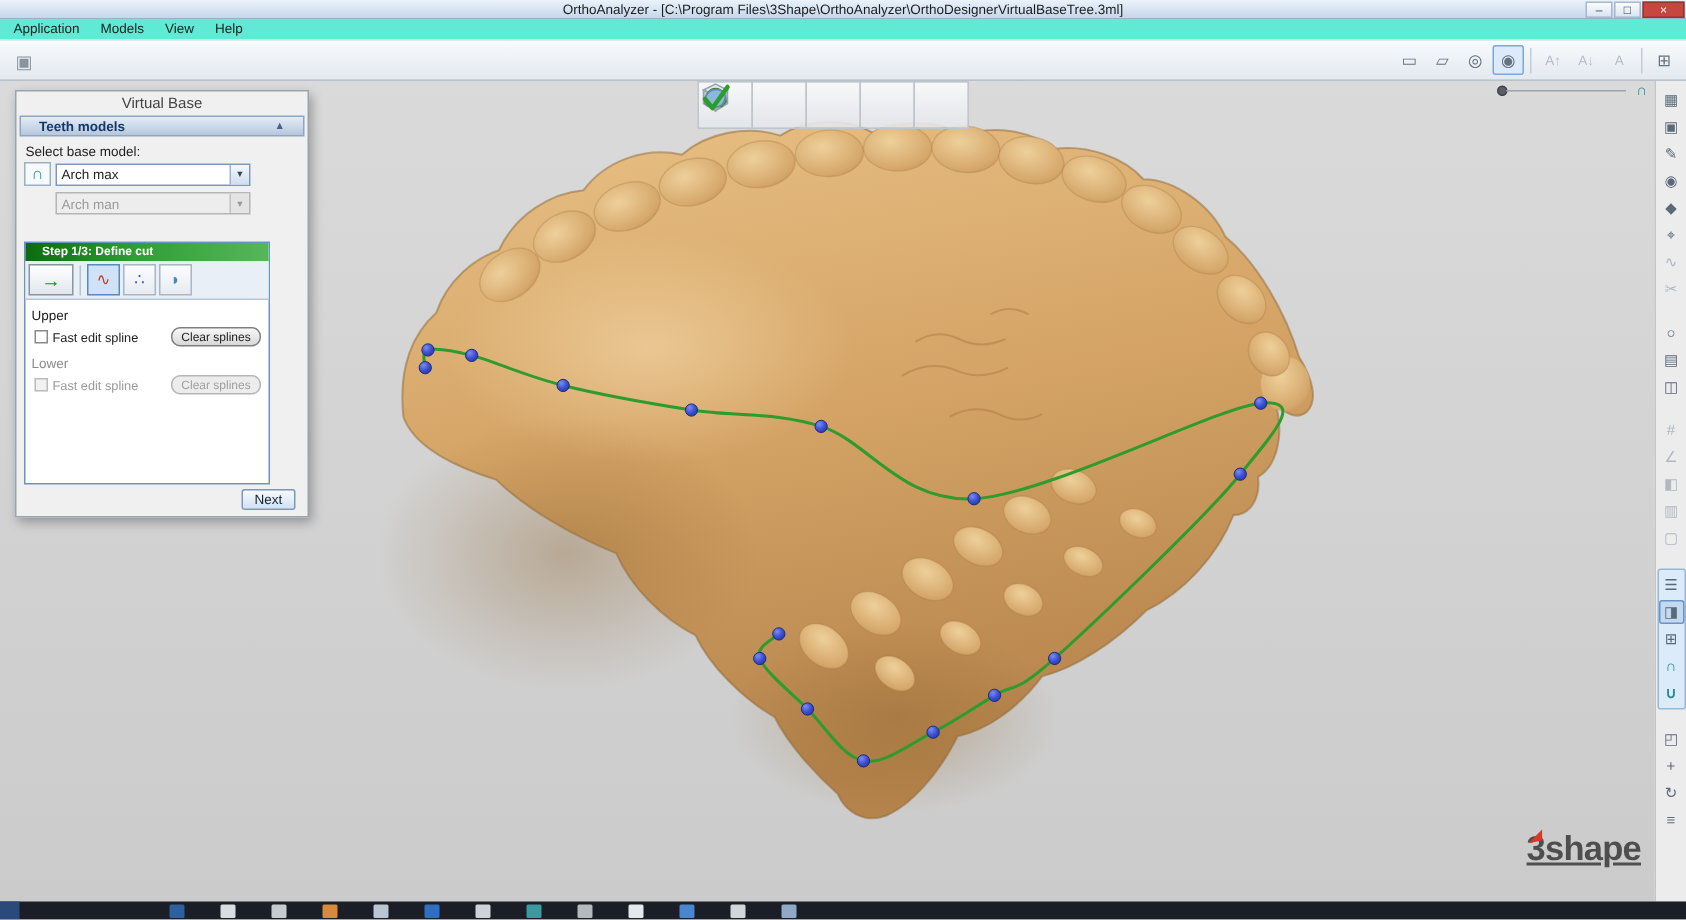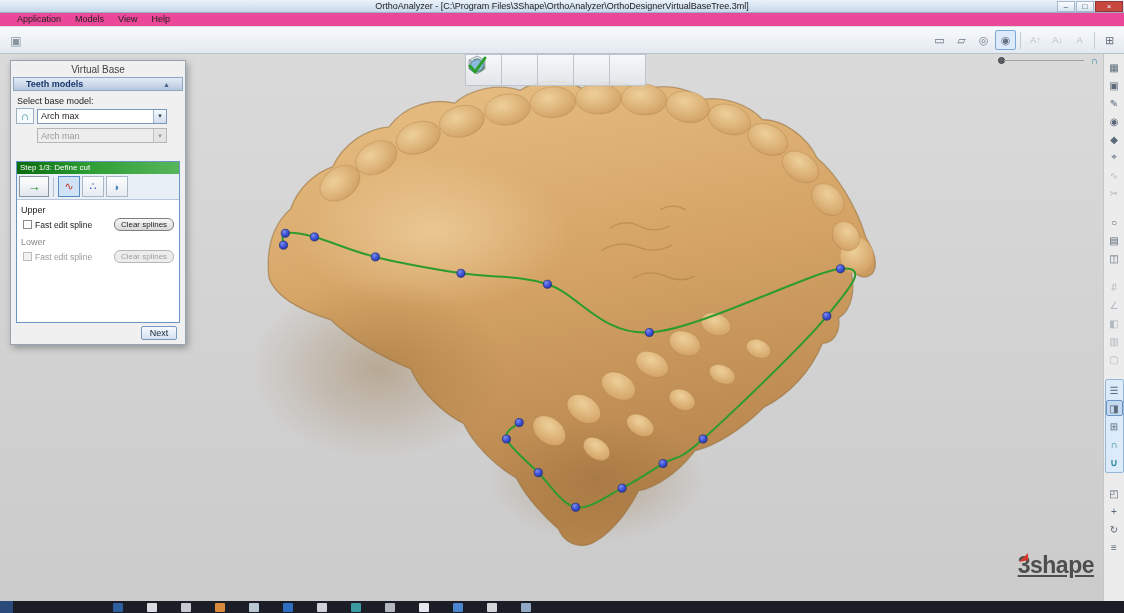--- a/index.html
+++ b/index.html
@@ -7,21 +7,21 @@
   #app { position:relative; width:1124px; height:613px; overflow:hidden; background:#d4d4d4; font-family:"Liberation Sans",sans-serif; }
 
   
   .titlebar { position:absolute; top:0; left:0; right:0; height:13px; background:linear-gradient(#eaf2fb,#c6d7ea); border-bottom:1px solid #9ab0c8; }
   .title { position:absolute; left:0; right:0; top:1px; text-align:center; font-size:9px; color:#1d1d1d; }
   .winbtns { position:absolute; right:1px; top:1px; display:flex; gap:1px; }
   .winbtn { width:18px; height:11px; font-size:8px; line-height:10px; text-align:center; background:linear-gradient(#fafcfe,#d9e4f0); border:1px solid #a8b8cc; color:#345; }
   .winbtn.close { width:28px; background:#c6473f; border-color:#96332d; color:#fff; }
 
   
-  .menubar { position:absolute; top:13px; left:0; right:0; height:14px; background:#ec4899; border-bottom:1px solid #dcdcdc; display:flex; align-items:center; padding-left:10px; }
+  .menubar { position:absolute; top:13px; left:0; right:0; height:14px; background:#5eead4; border-bottom:1px solid #dcdcdc; display:flex; align-items:center; padding-left:2px; }
   .menu-item { font-size:9px; color:#222; padding:0 7px; line-height:13px; cursor:default; }
 
   
   .toolbar { position:absolute; top:27px; left:0; right:0; height:27px; background:linear-gradient(#f8fafc,#e3e9f0); border-bottom:1px solid #b9c1ca; }
   .tb-left { position:absolute; left:6px; top:4px; width:20px; height:19px; display:flex; align-items:center; justify-content:center; color:#8a949e; font-size:12px; }
   .tb-right { position:absolute; right:4px; top:3px; display:flex; align-items:center; gap:1px; }
   .tb-btn { min-width:21px; height:20px; display:flex; align-items:center; justify-content:center; font-size:11px; color:#67727f; border:1px solid transparent; border-radius:2px; padding:0 2px; }
   .tb-btn.active { background:#dceafc; border-color:#7da7d9; }
   .tb-btn.dim { color:#b6bcc4; font-size:9px; }
   .tb-sep { width:1px; height:17px; background:#c4ccd5; margin:0 3px; }
@@ -43,35 +43,35 @@
   
   .side-col { position:absolute; top:54px; right:0; width:21px; height:547px; background:#ececec; border-left:1px solid #c6c6c6; display:flex; flex-direction:column; align-items:center; padding-top:4px; }
   .side-group { display:flex; flex-direction:column; align-items:center; margin-bottom:11px; }
   .side-group.highlight { background:#dcebf9; border:1px solid #97b7d7; border-radius:2px; padding:1px 0; }
   .side-btn { width:17px; height:16px; display:flex; align-items:center; justify-content:center; font-size:10px; color:#5a6a7a; margin:1px 0; border:1px solid transparent; border-radius:2px; cursor:default; }
   .side-btn.dim { color:#b2b8c0; }
   .side-btn.teal { color:#2a8a9a; font-weight:bold; }
   .side-btn.active { background:#c2d9ef; border-color:#6a94c4; }
 
   
-  .panel { position:absolute; left:10px; top:60px; width:176px; height:285px; background:#f0f0f0; border:1px solid #9aa4ae; box-shadow:2px 3px 7px rgba(0,0,0,.3); font-size:9px; color:#222; }
+  .panel { position:absolute; left:10px; top:60px; width:196px; height:285px; background:#f0f0f0; border:1px solid #9aa4ae; box-shadow:2px 3px 7px rgba(0,0,0,.3); font-size:9px; color:#222; }
   .panel-title { height:16px; line-height:17px; text-align:center; font-size:10px; color:#444; }
   .sec-header { margin:0 2px; height:14px; background:linear-gradient(#e3ecf7,#b6c7dc); border:1px solid #8ea6c2; display:flex; align-items:center; justify-content:space-between; padding:0 12px; }
   .sec-header .sec-title { font-size:9px; font-weight:bold; color:#15376b; }
   .collapse { font-size:7px; color:#46608a; }
   .lbl { margin:5px 0 2px 6px; }
   .combo-row { display:flex; align-items:center; margin-left:5px; gap:3px; }
   .model-glyph { width:18px; height:16px; border:1px solid #9ab0c4; background:#f7fafc; color:#2a8aa0; font-weight:bold; font-size:11px; display:flex; align-items:center; justify-content:center; }
   .combo { width:130px; height:15px; background:#fff; border:1px solid #7a98bc; display:flex; align-items:center; justify-content:space-between; padding-left:3px; }
   .combo .caret { width:13px; height:13px; background:linear-gradient(#f4f8fc,#cfdeee); border-left:1px solid #9ab4d0; font-size:7px; display:flex; align-items:center; justify-content:center; color:#345; }
   .combo.disabled { background:#ededed; border-color:#b6b6b6; color:#9a9a9a; margin:4px 0 4px 26px; }
   .combo.disabled .caret { background:#e4e4e4; border-left-color:#c2c2c2; color:#999; }
 
   .step-box { position:absolute; left:5px; top:100px; width:164px; height:162px; border:1px solid #6a94c4; background:#fff; }
-  .step-header { height:12px; background:linear-gradient(90deg,#0b6b10,#2f9e35 45%,#57b65b); color:#fff; font-weight:normal; font-size:8px; line-height:12px; padding-left:3px; }
+  .step-header { height:12px; background:linear-gradient(90deg,#0b6b10,#2f9e35 45%,#57b65b); color:#fff; font-weight:bold; font-size:8px; line-height:12px; padding-left:11px; }
   .tool-row { height:26px; background:#e9eff7; border-bottom:1px solid #b7c6da; display:flex; align-items:center; padding:2px; gap:2px; }
   .tool-arrow { width:30px; height:21px; background:linear-gradient(#ffffff,#e1e7ee); border:1px solid #8a95a2; display:flex; align-items:center; justify-content:center; color:#1f8a1f; font-weight:bold; font-size:13px; }
   .tool-sep { width:1px; height:20px; background:#b7c2cf; margin:0 2px; }
   .tool-btn { width:22px; height:21px; display:flex; align-items:center; justify-content:center; border:1px solid #aab6c4; background:linear-gradient(#fbfcfe,#e7ecf2); font-size:11px; }
   .tool-btn.selected { background:#cfe2f6; border-color:#5a8ac4; }
   .t-red { color:#c23b34; } .t-blue { color:#3555c4; } .t-steel { color:#4a8ab8; }
   .grp-lbl { margin:5px 0 2px 4px; font-size:9px; }
   .grp-lbl.dimtxt { color:#8c8c8c; }
   .chk-row { display:flex; align-items:center; margin-left:6px; margin-right:0; gap:3px; height:15px; }
   .chk { width:9px; height:9px; border:1px solid #8a8a8a; background:#fff; }

